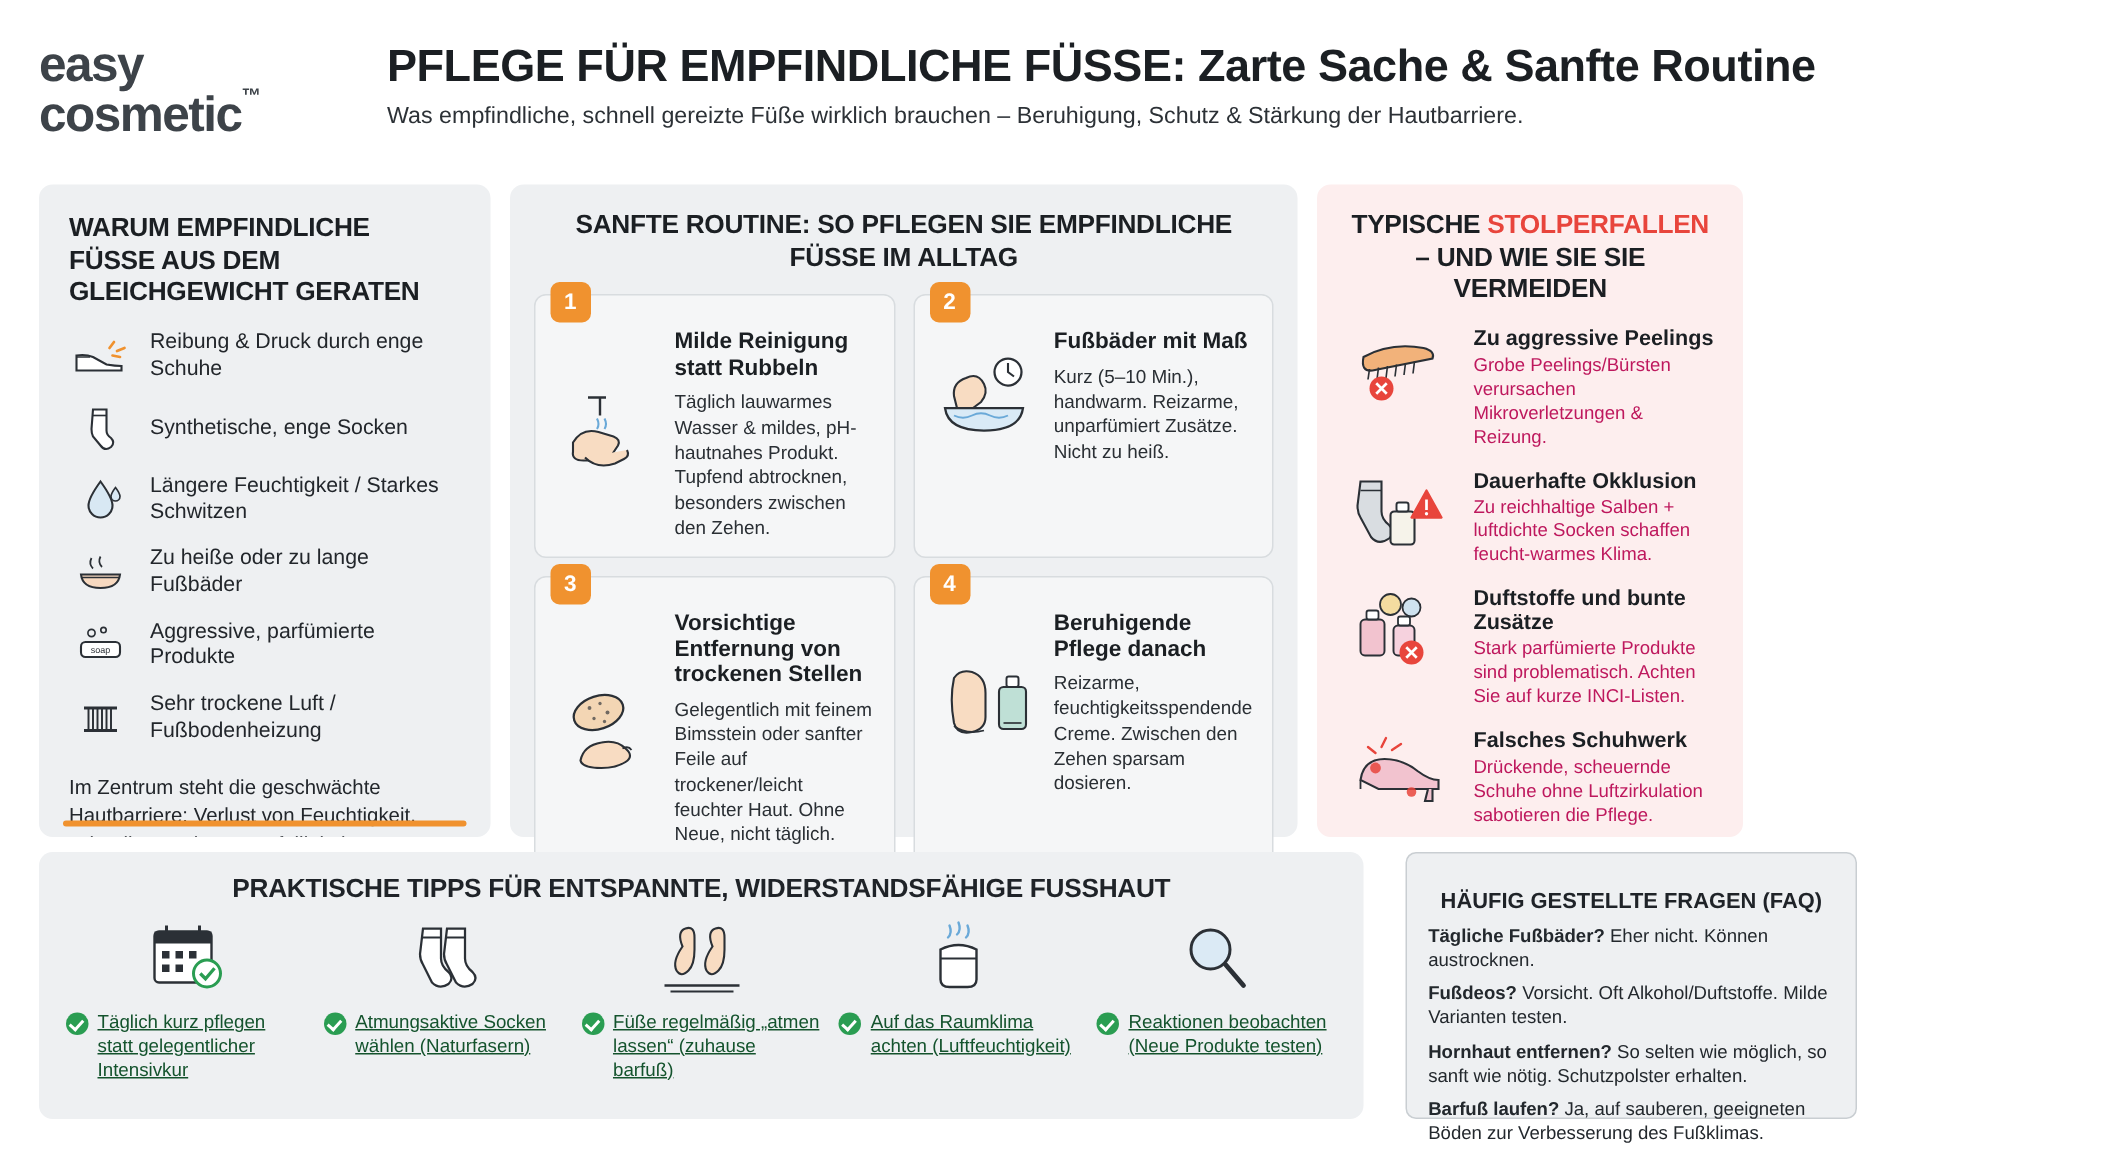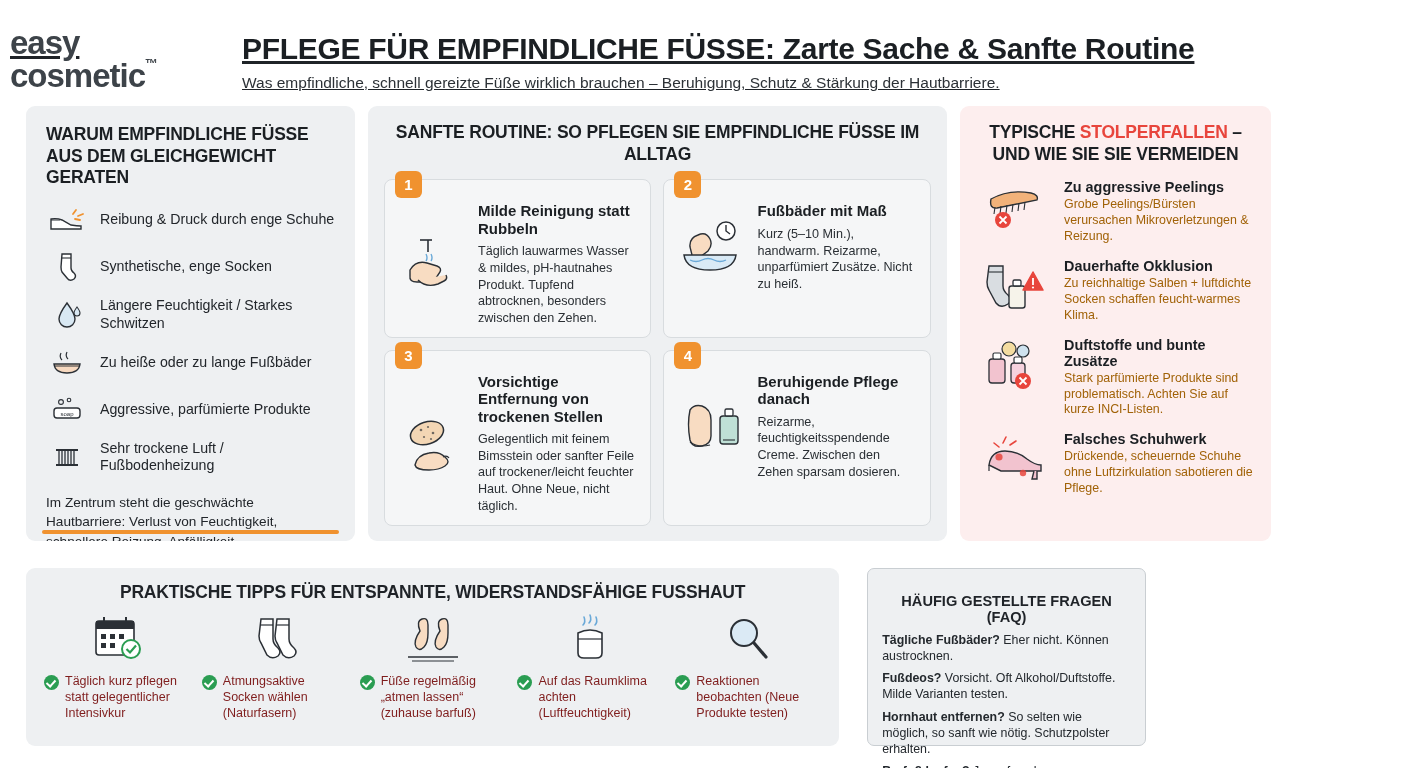--- a/index.html
+++ b/index.html
@@ -7,37 +7,37 @@
   body {
     width:1408px; height:768px;
     background:#ffffff;
     font-family:"Liberation Sans", sans-serif;
     color:#1f2328;
     overflow:hidden;
   }
   .page { position:relative; width:1408px; height:768px; }
 
   
-  .header { display:flex; align-items:flex-end; padding:18px 26px 0 10px;text-decoration:underline; }
+  .header { display:flex; align-items:center; padding:18px 26px 0 26px; }
   .logo { width:232px; flex:0 0 232px; padding-top:8px; }
   .logo .l1, .logo .l2 {
     font-weight:bold; font-size:33px; letter-spacing:-1px;
     color:#3d4349; line-height:1.0;
   }
   .logo .l2 { position:relative; display:inline-block; }
   .logo .tm { font-size:13px; vertical-align:top; position:relative; top:-2px;}
   .headtext { flex:1; padding-top:4px; }
   .title {
     font-size:30px; font-weight:bold; letter-spacing:-0.3px;
     color:#1b1f23; line-height:1.12; margin:1px 0 7px 0;
   }
   .subtitle { font-size:15.5px; color:#2c3136; line-height:1.25; }
 
   
-  .cols { position:absolute; top:106px; left:26px; width:1245px; height:435px; display:flex; gap:13px; }
+  .cols { position:absolute; top:123px; left:26px; width:1136px; height:435px; display:flex; gap:13px; }
   .card { border-radius:9px; position:relative; }
   .col-left { width:358px; background:#eef0f2; padding:18px 20px 0 20px; overflow:hidden; }
   .col-mid  { width:634px; background:#eef0f2; padding:16px 16px 0 16px; }
   .col-right{ width:339px; background:#fdeeee; padding:16px 16px 14px 16px; }
 
   .col-left::after{
     content:""; position:absolute; left:16px; right:16px; bottom:7px; height:4px;
     background:#f0922f; border-radius:2px;
   }
 
@@ -69,31 +69,31 @@
   .stepicon { width:72px; flex:0 0 72px; display:flex; align-items:center; justify-content:center; }
   .steptxt { flex:1; }
   .steptitle { font-weight:bold; font-size:15px; line-height:1.16; margin-bottom:6px; color:#1b1f23; }
   .stepbody { font-size:12.6px; line-height:1.33; color:#2a2f34; }
 
   
   .prow { display:flex; gap:10px; margin-bottom:13px; align-items:flex-start; }
   .pic { width:78px; flex:0 0 78px; display:flex; align-items:center; justify-content:center; padding-top:2px; }
   .ptxt { flex:1; }
   .ptitle { font-weight:bold; font-size:14.4px; margin-bottom:2px; color:#1b1f23; }
-  .pbody { font-size:12.4px; line-height:1.28; color:#a16207; }
-
-  
-  .bottom { position:absolute; top:568px; left:26px; width:1120px; height:178px; display:flex; gap:28px; }
+  .pbody { font-size:12.4px; line-height:1.28; color:#be185d; }
+
+  
+  .bottom { position:absolute; top:568px; left:26px; width:1212px; height:178px; display:flex; gap:28px; }
   .tips { width:1004px; background:#eef0f2; border-radius:9px; padding:14px 12px 0 12px; }
   .tips h2 { font-size:17.5px; font-weight:bold; text-align:center; margin:0 0 6px 0; letter-spacing:-0.2px; }
   .tiprow { display:flex; }
   .tip { flex:1; display:flex; flex-direction:column; align-items:center; }
   .tipicon { height:56px; display:flex; align-items:flex-end; justify-content:center; }
   .tiptext { display:flex; gap:6px; margin-top:9px; padding:0 6px; }
-  .tiplabel { font-size:12.5px; line-height:1.26; color:#7f1d1d; }
+  .tiplabel { font-size:12.5px; line-height:1.26; color:#14532d;text-decoration:underline; }
   .check { width:15px; height:15px; flex:0 0 15px; border-radius:50%; background:#2a9d52; position:relative; margin-top:1px; }
   .check::after{
     content:""; position:absolute; left:4px; top:3px; width:4px; height:7px;
     border:solid #fff; border-width:0 2px 2px 0; transform:rotate(42deg);
   }
 
   .faq { width:339px; background:#eef0f2; border:1px solid #c9ced2; border-radius:7px; padding:24px 14px; }
   .faq h2 { font-size:14.6px; font-weight:bold; text-align:center; margin:0 0 7px 0; }
   .faqitem { font-size:12.4px; line-height:1.3; color:#23282d; margin-bottom:6px; }
   .faqq { font-weight:bold; }

